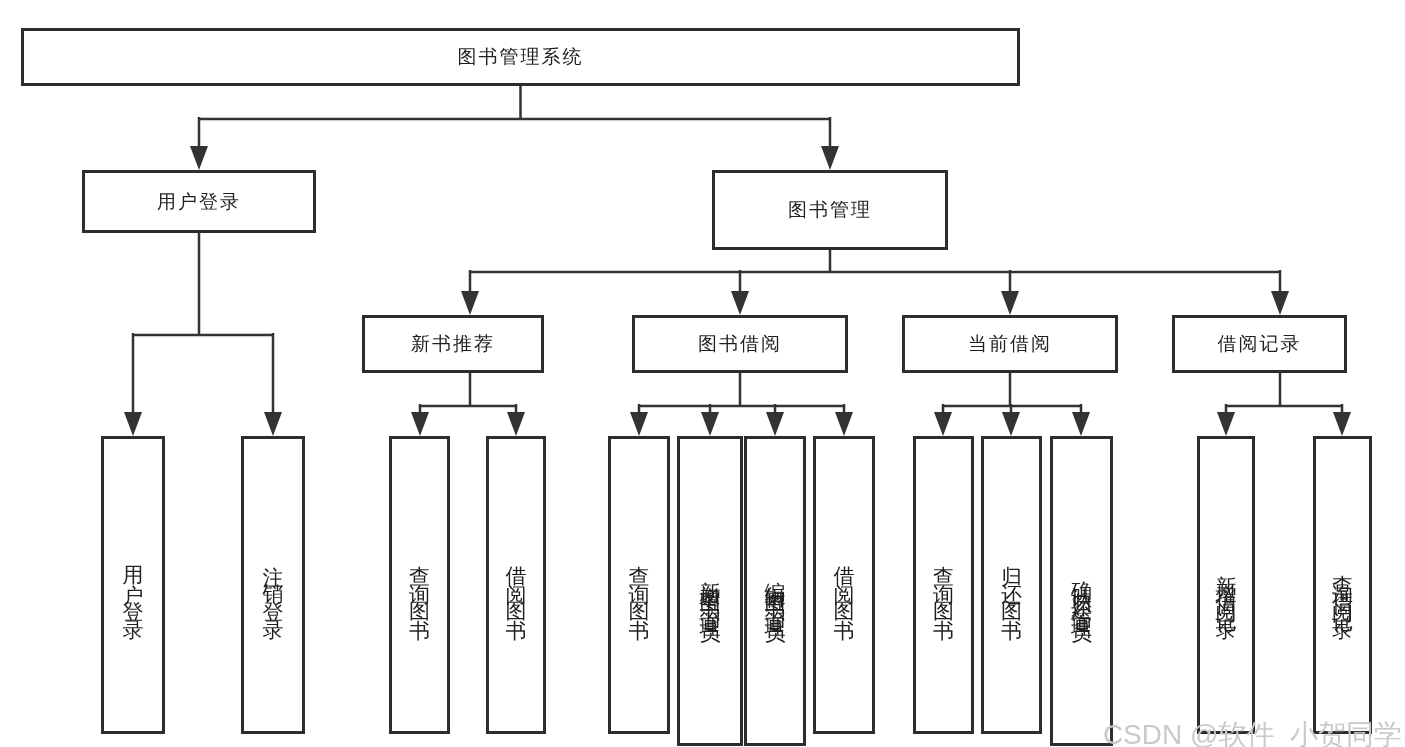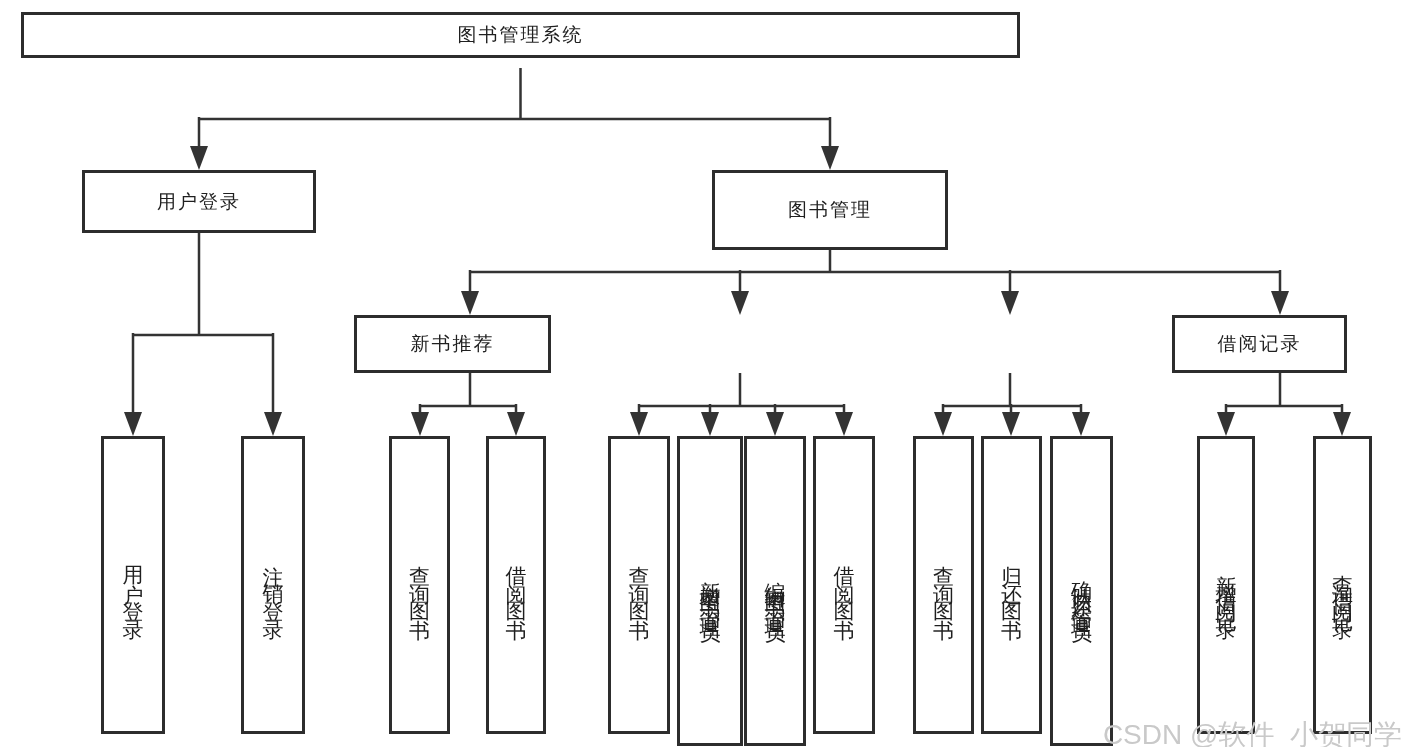--- a/index.html
+++ b/index.html
@@ -93,33 +93,39 @@
     <path class="connector" d="M1010 373 V406 M943 406 H1081 M943 404 V414 M1011 404 V414 M1081 404 V414"></path>
     <polygon class="arrowhead" points="934,412 952,412 943,436"></polygon>
     <polygon class="arrowhead" points="1002,412 1020,412 1011,436"></polygon>
     <polygon class="arrowhead" points="1072,412 1090,412 1081,436"></polygon>
 
     <path class="connector" d="M1280 373 V406 M1226 406 H1342 M1226 404 V414 M1342 404 V414"></path>
     <polygon class="arrowhead" points="1217,412 1235,412 1226,436"></polygon>
     <polygon class="arrowhead" points="1333,412 1351,412 1342,436"></polygon>
   </svg>
 
-  <div class="box" style="left:21px;top:12px;width:999px;height:46px">
+  <div class="box" style="left:21px;top:28px;width:999px;height:58px">
     <span class="hlbl">图书管理系统</span>
   </div>
 
   <div class="box" style="left:82px;top:170px;width:234px;height:63px">
     <span class="hlbl">用户登录</span>
   </div>
   <div class="box" style="left:712px;top:170px;width:236px;height:80px">
     <span class="hlbl">图书管理</span>
   </div>
 
-  <div class="box" style="left:354px;top:315px;width:197px;height:58px">
+  <div class="box" style="left:362px;top:315px;width:182px;height:58px">
     <span class="hlbl">新书推荐</span>
+  </div>
+  <div class="box" style="left:632px;top:315px;width:216px;height:58px">
+    <span class="hlbl">图书借阅</span>
+  </div>
+  <div class="box" style="left:902px;top:315px;width:216px;height:58px">
+    <span class="hlbl">当前借阅</span>
   </div>
   <div class="box" style="left:1172px;top:315px;width:175px;height:58px">
     <span class="hlbl">借阅记录</span>
   </div>
 
   <div class="box" style="left:101px;top:436px;width:64px;height:298px">
     <span class="vlbl ls-4">用户登录</span>
   </div>
   <div class="box" style="left:241px;top:436px;width:64px;height:298px">
     <span class="vlbl ls-4">注销登录</span>

